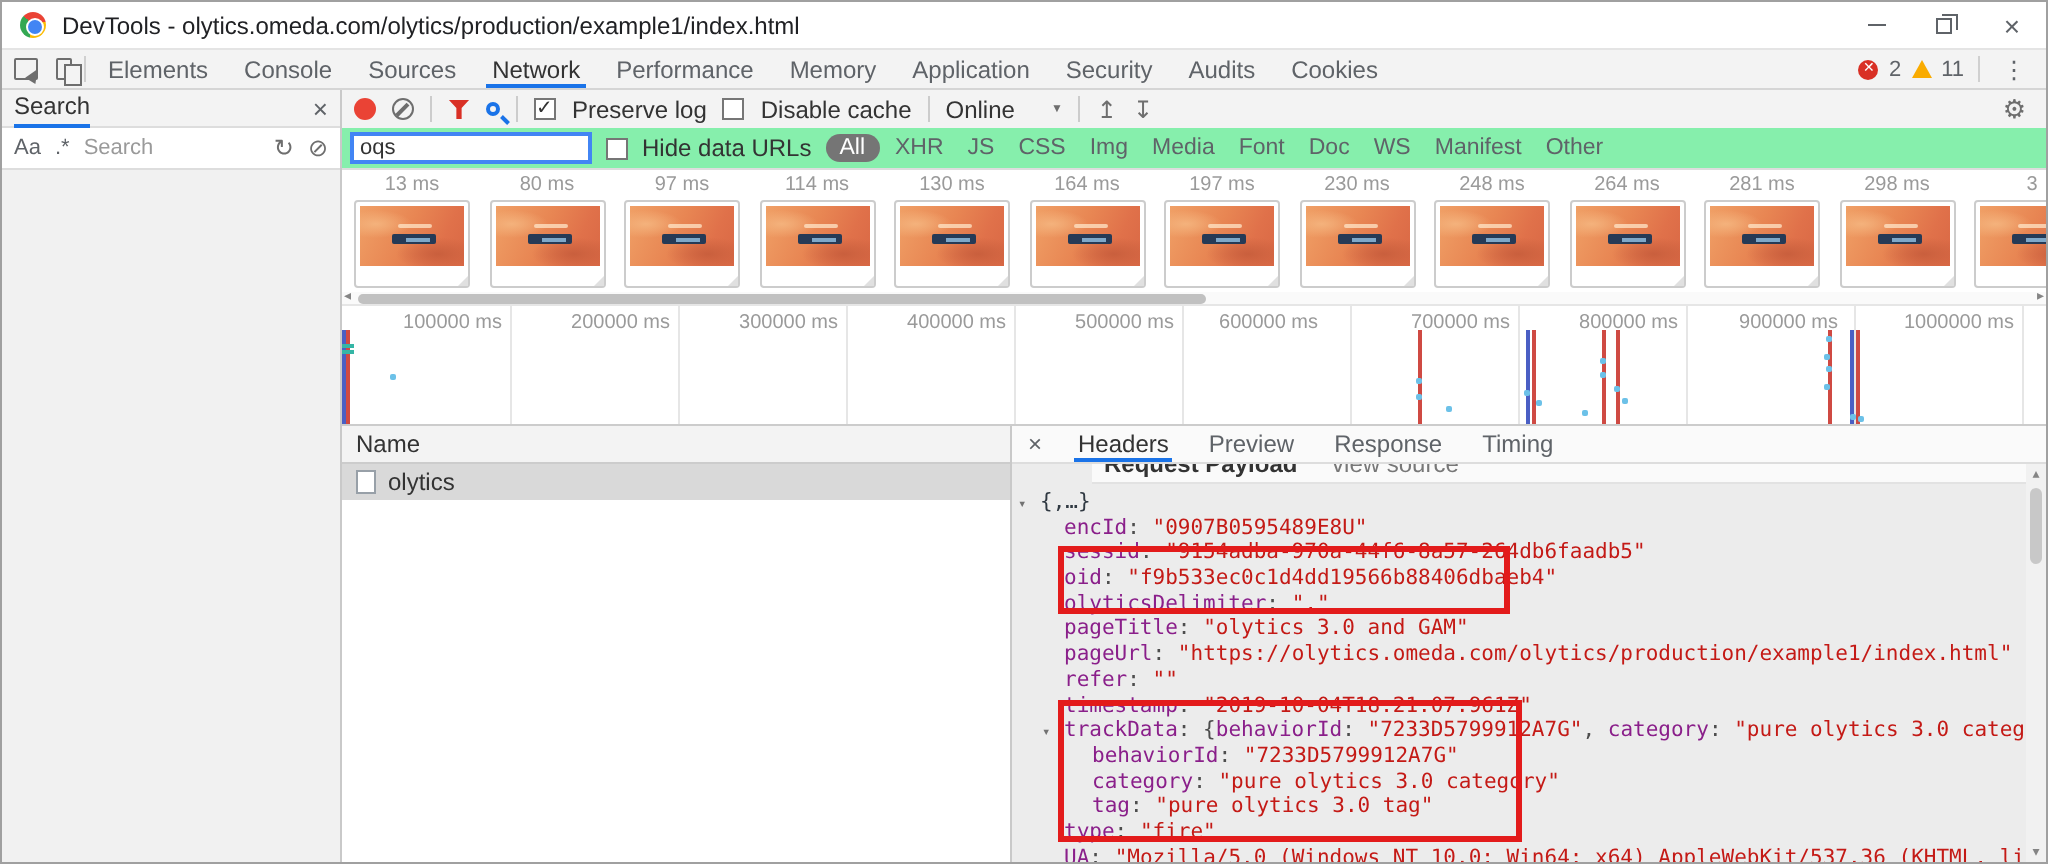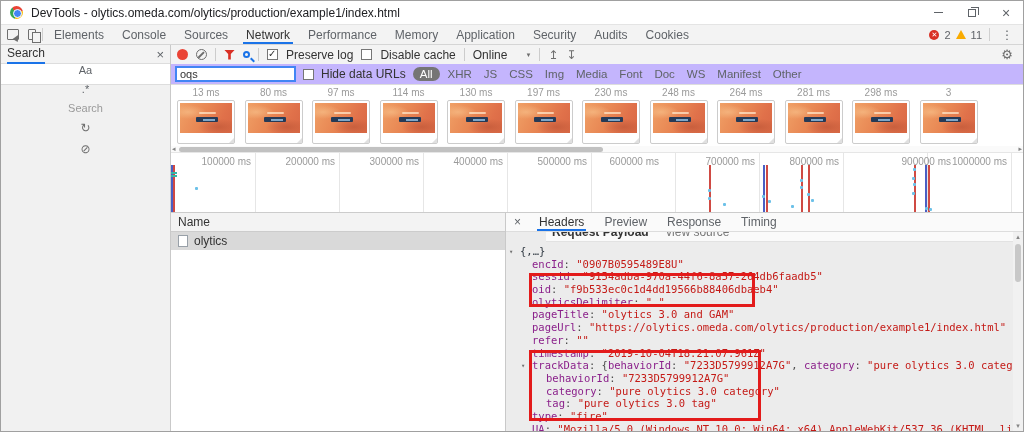--- a/index.html
+++ b/index.html
@@ -52,21 +52,21 @@
 
   
   .drawer { position:absolute; left:0; top:44px; width:170px; bottom:0; background:#f1f1f1;
     border-right:1px solid #c9c9c9; }
   .drawer-row1 { height:19px; background:#f3f3f3; border-bottom:1px solid #ddd; display:flex;
     align-items:center; padding:0 6px; position:relative; }
   .drawer-tab { color:#333; position:relative; padding-bottom:2px; }
   .drawer-tab::after { content:""; position:absolute; left:0; right:0; bottom:-2px; height:2px; background:#1a73e8; }
   .drawer-close { margin-left:auto; color:#5f6368; font-size:13px; }
   .drawer-row2 { height:21px; background:#fff; border-bottom:1px solid #ddd; display:flex;
-    align-items:center; gap:7px; padding:0 6px; color:#5f6368; font-size:11px;flex-direction:column; }
+    align-items:center; gap:7px; padding:0 6px; color:#5f6368; font-size:11px; }
   .drawer-input { flex:1; color:#9a9a9a; font-size:11px; }
   .mini-ic { color:#6e6e6e; font-size:12px; }
 
   
   .net { position:absolute; left:170px; top:44px; right:0; bottom:0; }
   .net-row1 { height:19px; background:#f3f3f3; display:flex; align-items:center; gap:8px; padding:0 6px; }
   .rec-dot { width:11px; height:11px; border-radius:50%; background:#ea4335; }
   .i-clear { width:11px; height:11px; border:1.5px solid #6e6e6e; border-radius:50%; position:relative; }
   .i-clear::after { content:""; position:absolute; left:0px; top:3.5px; width:8px; height:1.5px;
     background:#6e6e6e; transform:rotate(-45deg); }
@@ -77,21 +77,21 @@
   .i-mag::after { content:""; position:absolute; left:5px; top:6px; width:5px; height:2px;
     background:#1a73e8; transform:rotate(45deg); }
   .cb { width:11px; height:11px; background:#fff; border:1px solid #767676; display:inline-block;
     position:relative; flex:0 0 auto; }
   .cb.checked::after { content:"✓"; position:absolute; left:0px; top:-2px; font-size:10px; color:#333; }
   .tool-label { color:#333;text-align:center; }
   .caret { font-size:6px; color:#6e6e6e; margin-left:10px; }
   .updown { color:#6e6e6e; font-size:12px; }
   .gear { margin-left:auto; color:#6e6e6e; font-size:13px; padding-right:4px; }
 
-  .net-row2 { height:21px; background:#c4b5fd; border-bottom:1px solid #ddd; display:flex;
+  .net-row2 { height:21px; background:#86efac; border-bottom:1px solid #ddd; display:flex;
     align-items:center; gap:7px; padding:0 4px; }
   .filter-input { width:121px; height:16px; border:2px solid #4285f4; background:#fff;
     font-size:11px; color:#333; padding:0 3px; display:flex; align-items:center; }
   .chip { color:#5f6368; padding:1px 4px; font-size:11.5px; border-radius:8px; }
   .chip.active { background:#757575; color:#fff; padding:1px 7px; }
 
   
   .filmstrip { height:61px; background:#fff; overflow:hidden; display:flex; gap:9.5px;
     padding:2px 0 0 6px; }
   .frame { flex:0 0 58px; }
@@ -306,20 +306,29 @@
         <div class="frame">
           <div class="frame-time">130 ms</div>
           <div class="frame-card">
             <div class="thumb">
               <div class="t-line"></div>
               <div class="t-bar"></div>
             </div>
           </div>
         </div>
         <div class="frame">
+          <div class="frame-time">164 ms</div>
+          <div class="frame-card">
+            <div class="thumb">
+              <div class="t-line"></div>
+              <div class="t-bar"></div>
+            </div>
+          </div>
+        </div>
+        <div class="frame">
           <div class="frame-time">197 ms</div>
           <div class="frame-card">
             <div class="thumb">
               <div class="t-line"></div>
               <div class="t-bar"></div>
             </div>
           </div>
         </div>
         <div class="frame">
           <div class="frame-time">230 ms</div>
@@ -394,21 +403,21 @@
         <div class="tl-label" style="left: 256px;">400000 ms</div>
         <div class="tl-grid" style="left: 420px;"></div>
         <div class="tl-label" style="left: 340px;">500000 ms</div>
         <div class="tl-grid" style="left: 504px;"></div>
         <div class="tl-label" style="left: 412px;">600000 ms</div>
         <div class="tl-grid" style="left: 588px;"></div>
         <div class="tl-label" style="left: 508px;">700000 ms</div>
         <div class="tl-grid" style="left: 672px;"></div>
         <div class="tl-label" style="left: 592px;">800000 ms</div>
         <div class="tl-grid" style="left: 756px;"></div>
-        <div class="tl-label" style="left: 704px;">900000 ms</div>
+        <div class="tl-label" style="left: 672px;">900000 ms</div>
         <div class="tl-grid" style="left: 840px;"></div>
         <div class="tl-label" style="left: 760px;">1000000 ms</div>
         <div class="tl-line b" style="left: 0px;"></div>
         <div class="tl-line r" style="left: 2px;"></div>
         <div class="tl-line r" style="left: 538px;"></div>
         <div class="tl-line b" style="left: 592px;"></div>
         <div class="tl-line r" style="left: 595px;"></div>
         <div class="tl-line r" style="left: 630px;"></div>
         <div class="tl-line r" style="left: 637px;"></div>
         <div class="tl-line r" style="left: 743px;"></div>

